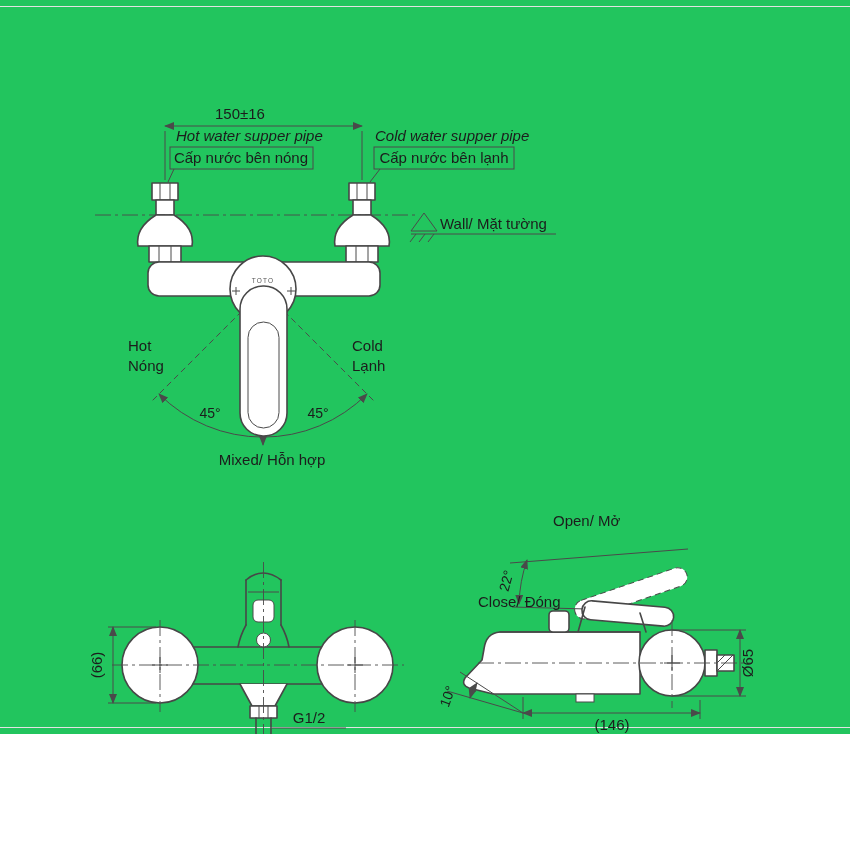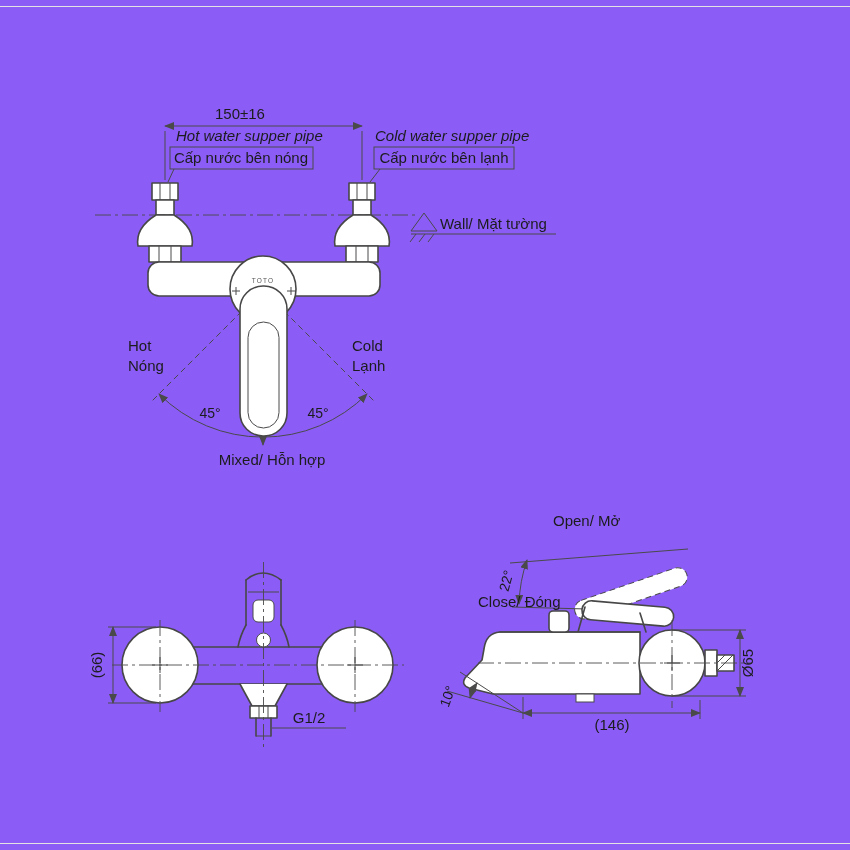--- a/index.html
+++ b/index.html
@@ -1,16 +1,16 @@
 <!DOCTYPE html>
 <html><head>
 <meta charset="utf-8">
 <style>
   html,body{margin:0;padding:0;background:#ffffff;}
-  .canvas{position:relative;width:850px;height:850px;background:#8b5cf6;overflow:hidden;
+  .canvas{position:relative;width:850px;height:734px;background:#22c55e;overflow:hidden;
           font-family:"Liberation Sans",sans-serif;}
   .top-rule{position:absolute;top:6px;left:0;width:100%;height:1px;background:#e3e3e3;}
   .bottom-rule{position:absolute;bottom:6px;left:0;width:100%;height:1px;background:#e3e3e3;}
   svg{position:absolute;top:0;left:0;}
   svg text{fill:#1c1c1c;font-family:"Liberation Sans",sans-serif;font-size:15px;}
   .it{font-style:italic;}
   .sm{font-size:14px;}
   .tiny{font-size:6.5px;letter-spacing:1.2px;fill:#555;}
   .b{stroke:#474747;stroke-width:1.6;fill:none;stroke-linecap:round;stroke-linejoin:round;}
   .t{stroke:#4a4a4a;stroke-width:1;fill:none;}

